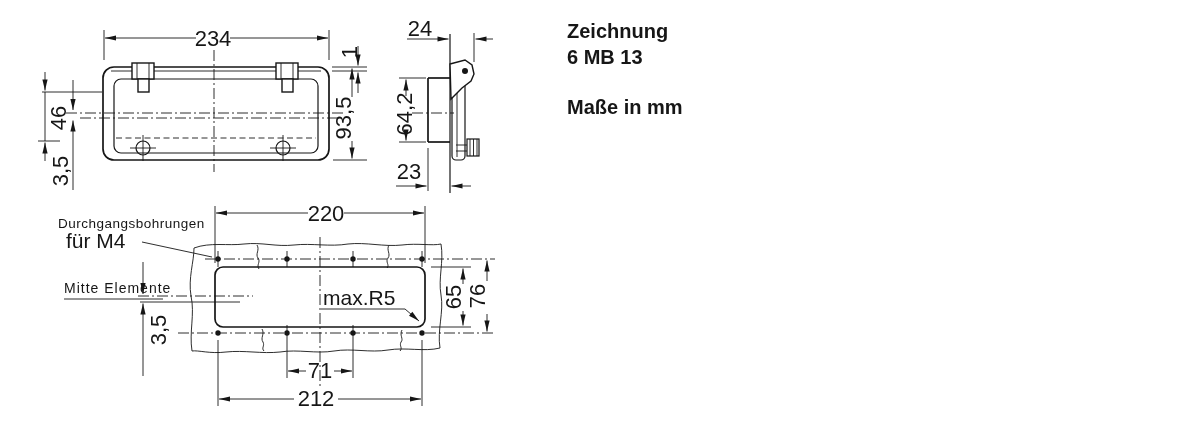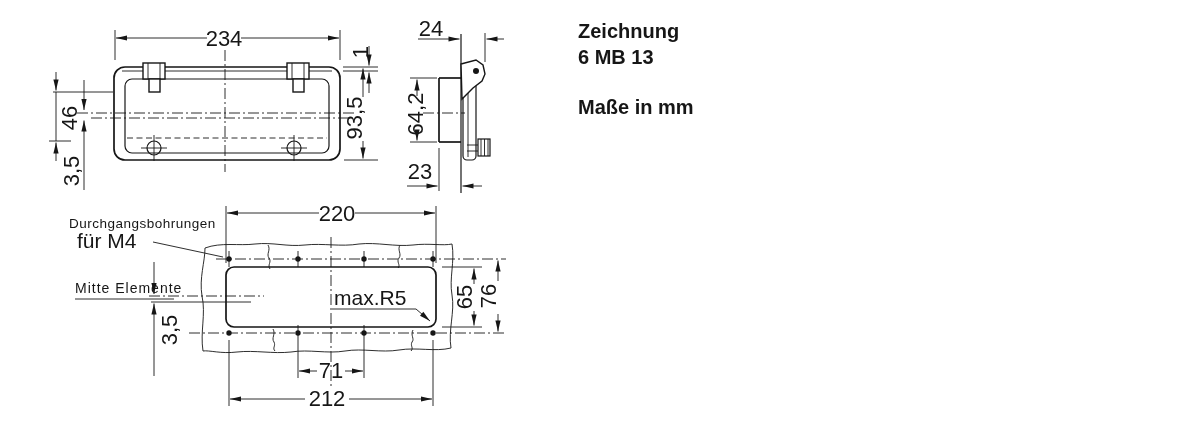--- a/index.html
+++ b/index.html
@@ -1,17 +1,17 @@
 <!DOCTYPE html>
 <html><head>
 <meta charset="utf-8">
 <style>
   html,body{margin:0;padding:0;background:#ffffff;}
   .stage{position:relative;width:1068px;height:427px;background:#fff;overflow:hidden;
-         font-family:"Liberation Sans",sans-serif;margin-left:11px;}
+         font-family:"Liberation Sans",sans-serif;}
   svg{position:absolute;left:0;top:0;}
   .obj  {stroke:#161616;stroke-width:1.7;fill:none;}
   .obj2 {stroke:#161616;stroke-width:1.2;fill:none;}
   .thin {stroke:#161616;stroke-width:0.9;fill:none;}
   .dim  {stroke:#161616;stroke-width:0.9;fill:none;}
   .cl   {stroke:#161616;stroke-width:0.9;fill:none;stroke-dasharray:11 3 2 3;}
   .dash {stroke:#161616;stroke-width:0.9;fill:none;stroke-dasharray:6 3.5;}
   .wfill{fill:#ffffff;stroke:#161616;stroke-width:1.4;}
   text{fill:#161616;}
   .num  {font-size:22px;}

